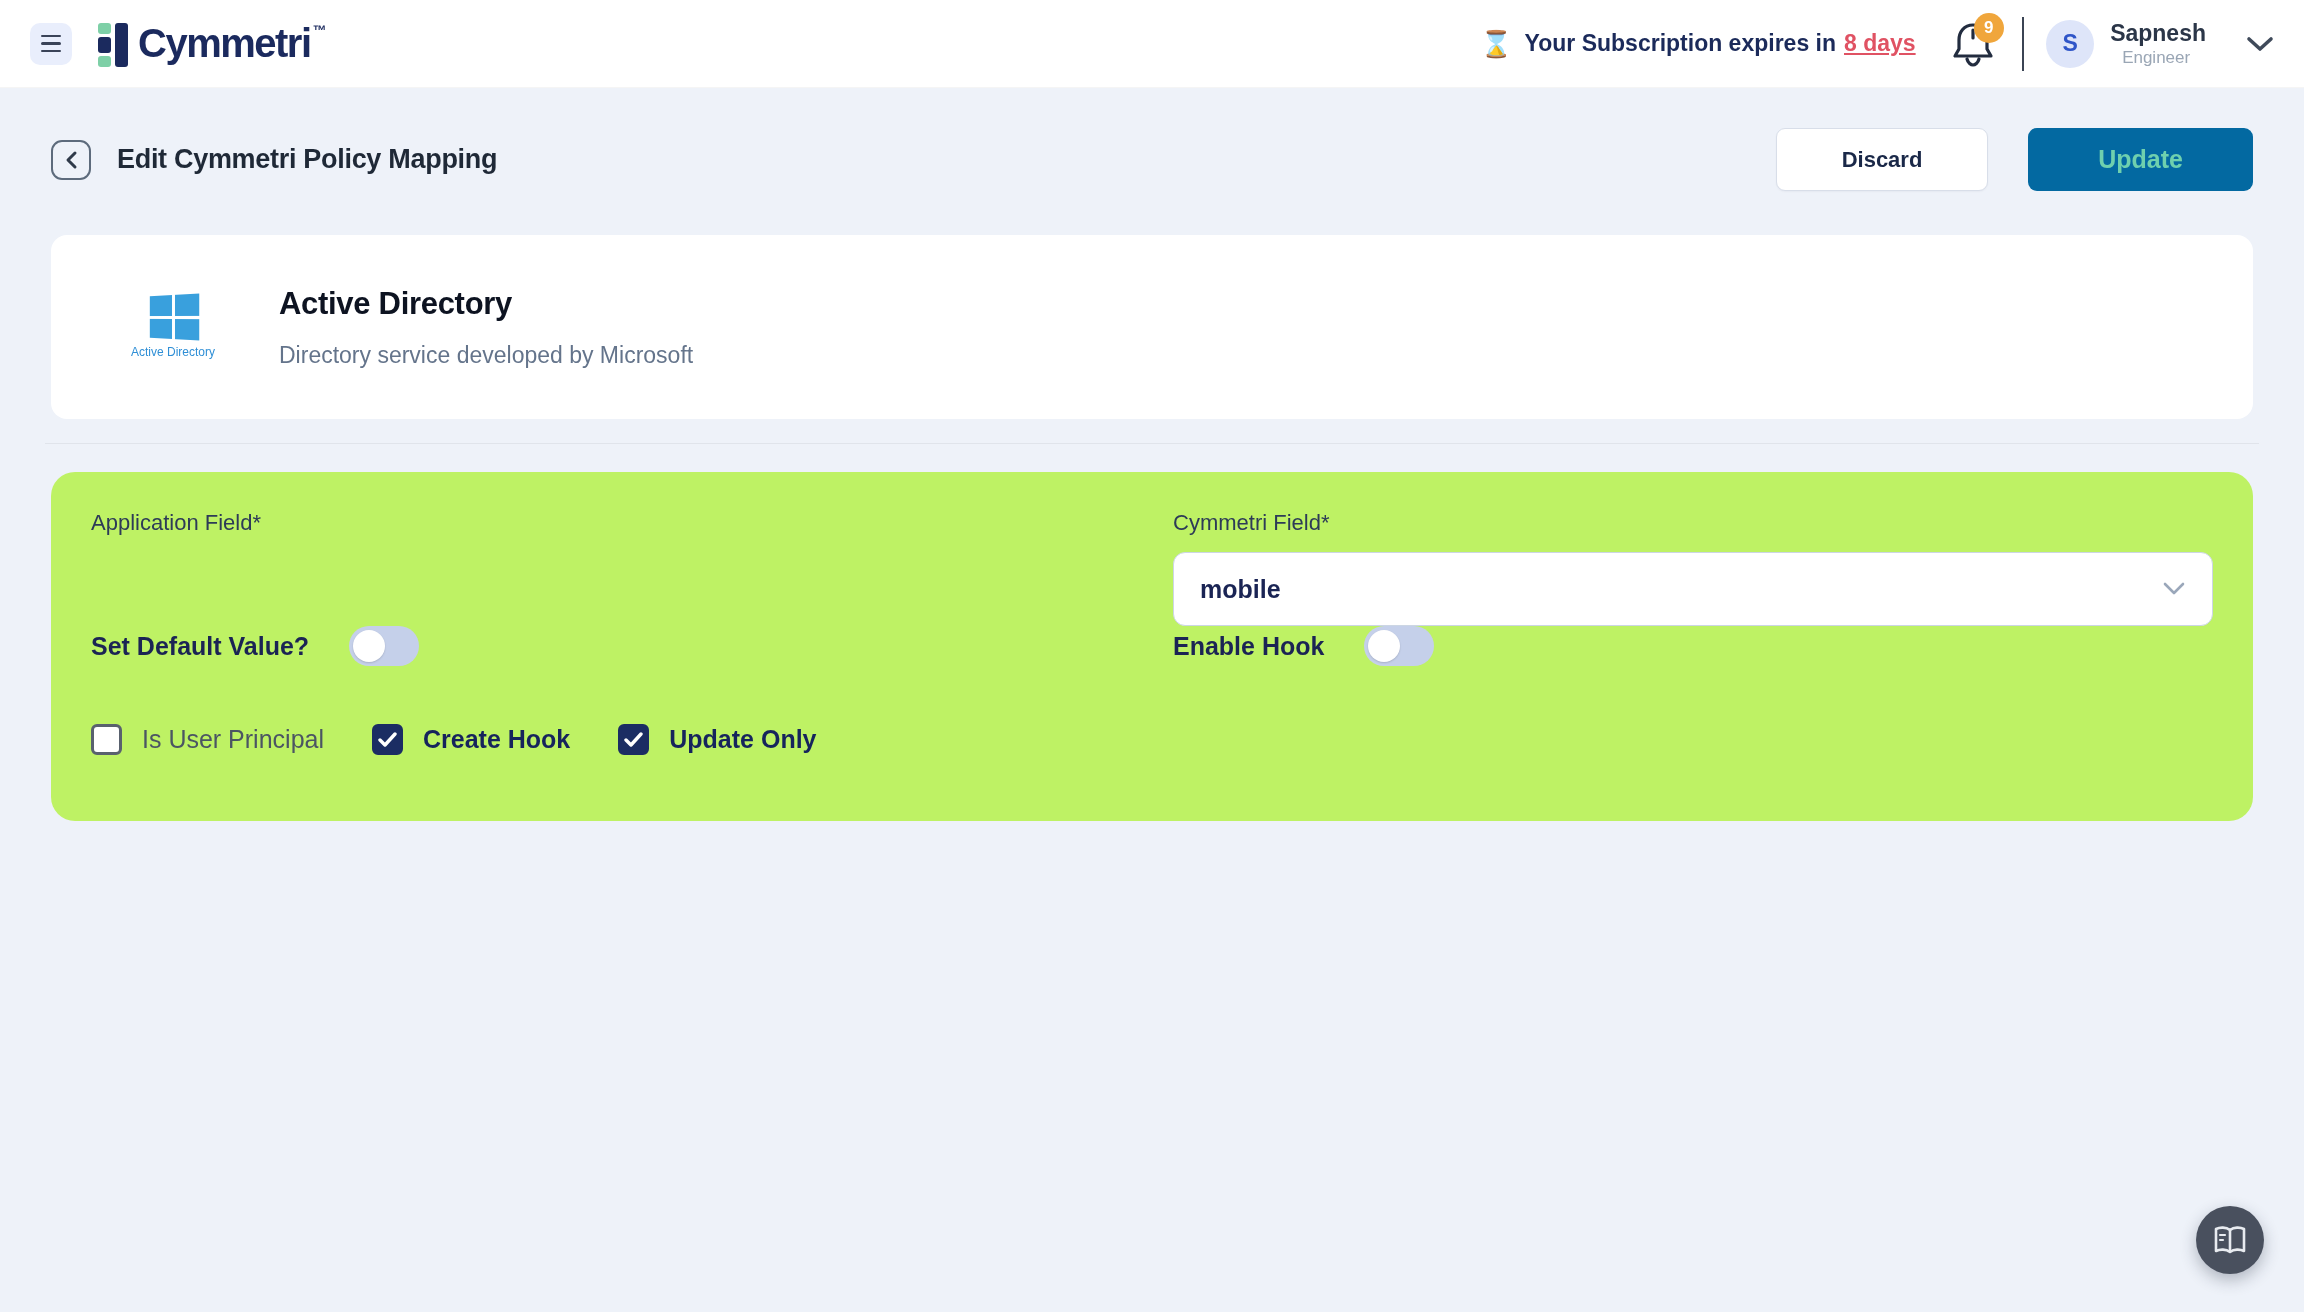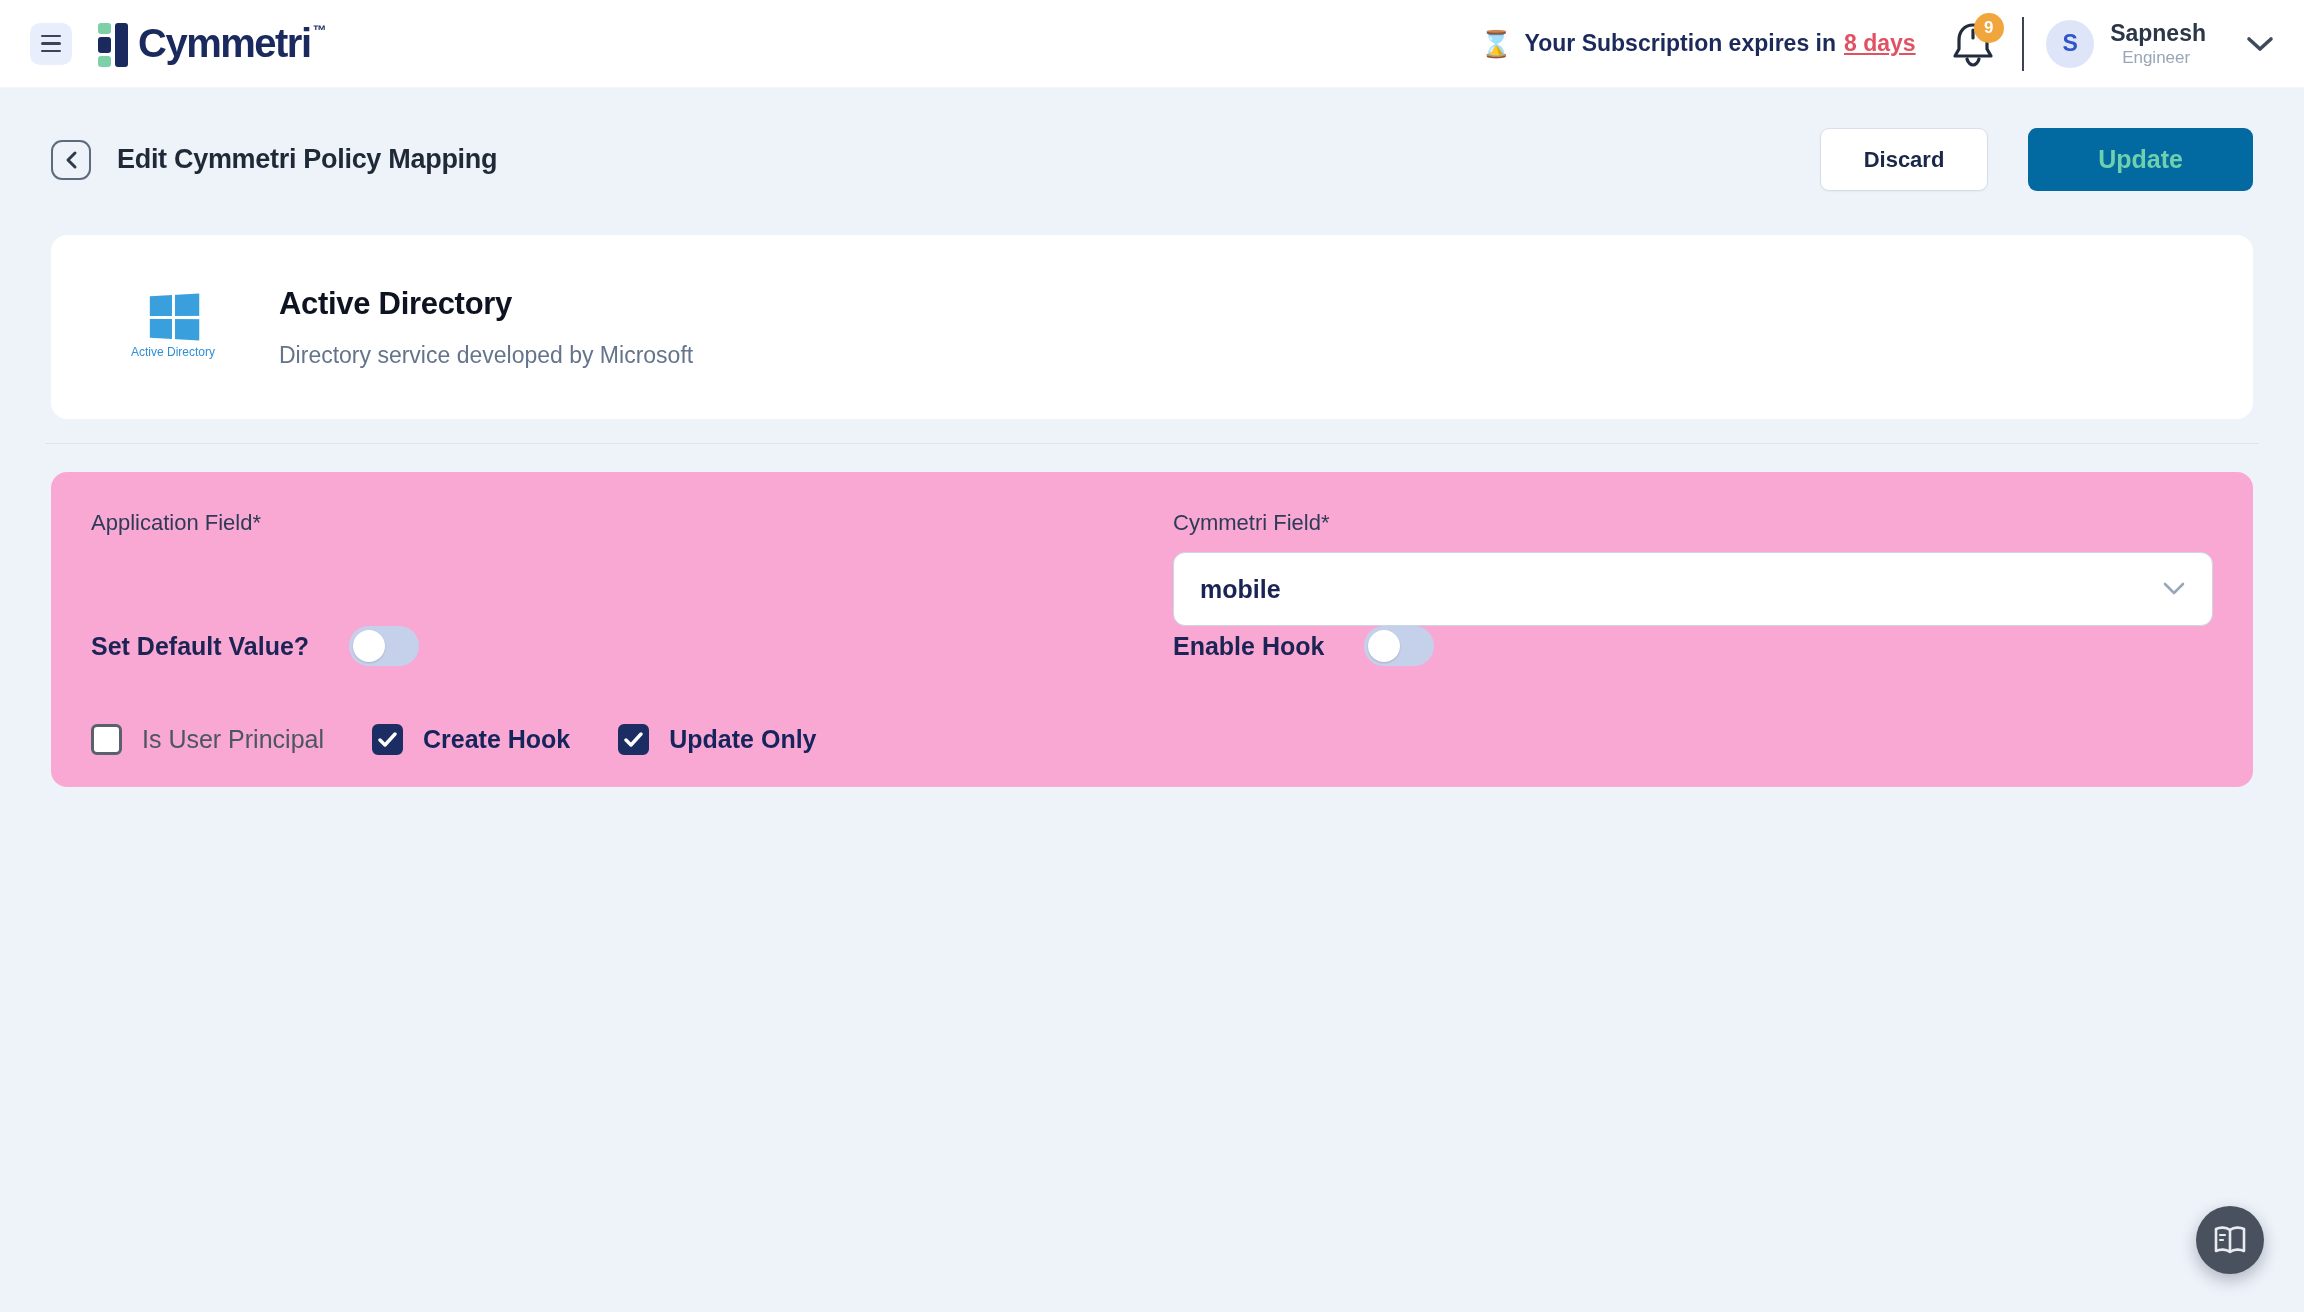--- a/index.html
+++ b/index.html
@@ -62,21 +62,21 @@
   
   .title-row { margin: 40px 51px 0; display: flex; align-items: center; }
   .back-btn {
     width: 40px; height: 40px; border-radius: 11px;
     border: 2px solid #5d6b7c; background: transparent; cursor: pointer;
     display: flex; align-items: center; justify-content: center;
   }
   .page-title { margin-left: 26px; font-size: 27px; font-weight: 700; color: #1f2937; letter-spacing: -0.3px; }
   .title-actions { margin-left: auto; display: flex; gap: 40px; }
   .btn-discard {
-    width: 168px; height: 63px; border-radius: 9px;
+    width: 212px; height: 63px; border-radius: 9px;
     background: #ffffff; border: 1.5px solid #d8dee9;
     font-family: inherit; font-size: 22px; font-weight: 700; color: #1a2848; cursor: pointer;
     box-shadow: 0 1px 2px rgba(16,24,40,0.04);
   }
   .btn-update {
     width: 225px; height: 63px; border-radius: 9px;
     background: #0369a1; border: none;
     font-family: inherit; font-size: 25px; font-weight: 700; color: #6fd0ae; cursor: pointer;
   }
 
@@ -96,22 +96,22 @@
   .ad-caption { margin-top: 6px; font-size: 12px; color: #2f8fd6; white-space: nowrap; }
   .app-card-text { margin-left: 58px; }
   .app-title { font-size: 31px; font-weight: 700; color: #0d1321; letter-spacing: -0.3px; }
   .app-subtitle { font-size: 23px; color: #64748b; margin-top: 20px; }
 
   .section-divider { margin: 24px 45px 0; border: none; border-top: 1.5px solid #e0e4eb; }
 
   
   .form-card {
     margin: 28px 51px 0;
-    background: #f9a8d4; border-radius: 16px;
-    padding: 38px 40px 32px;
+    background: #bef264; border-radius: 24px;
+    padding: 38px 40px 66px;
   }
   .form-grid { display: grid; grid-template-columns: 1fr 1fr; column-gap: 42px; }
   .field-label { font-size: 22px; font-weight: 500; color: #2d3b57; margin-bottom: 16px; }
   .select-box {
     height: 74px; border: 1.5px solid #ccd6e4; border-radius: 12px;
     display: flex; align-items: center; padding: 0 26px;
     background: #ffffff; cursor: pointer;
   }
   .select-value { font-size: 25px; font-weight: 700; color: #1a2454; }
   .select-chevron { margin-left: auto; }

